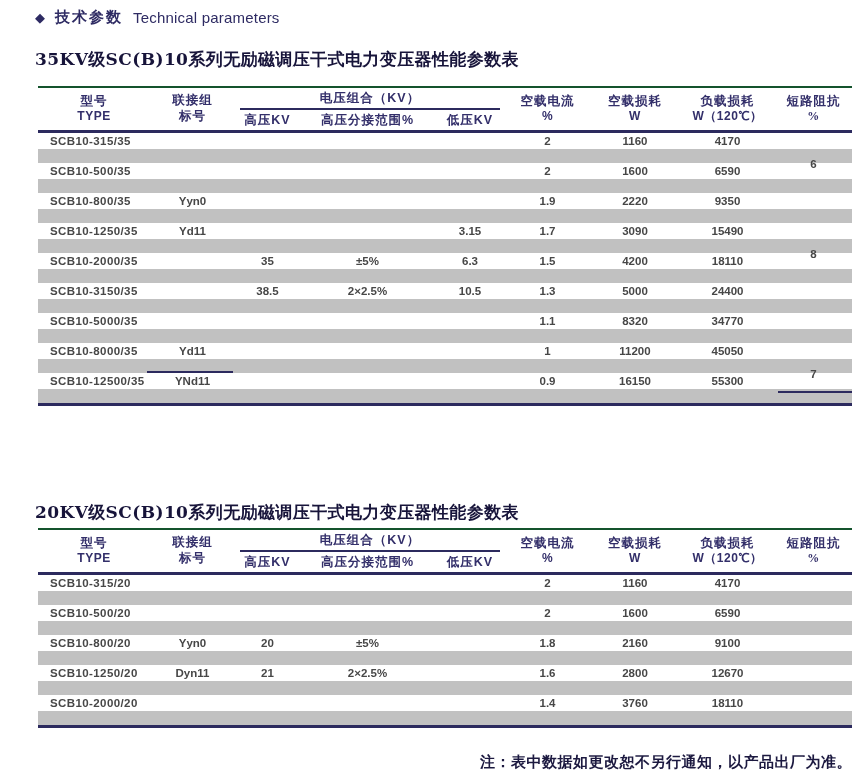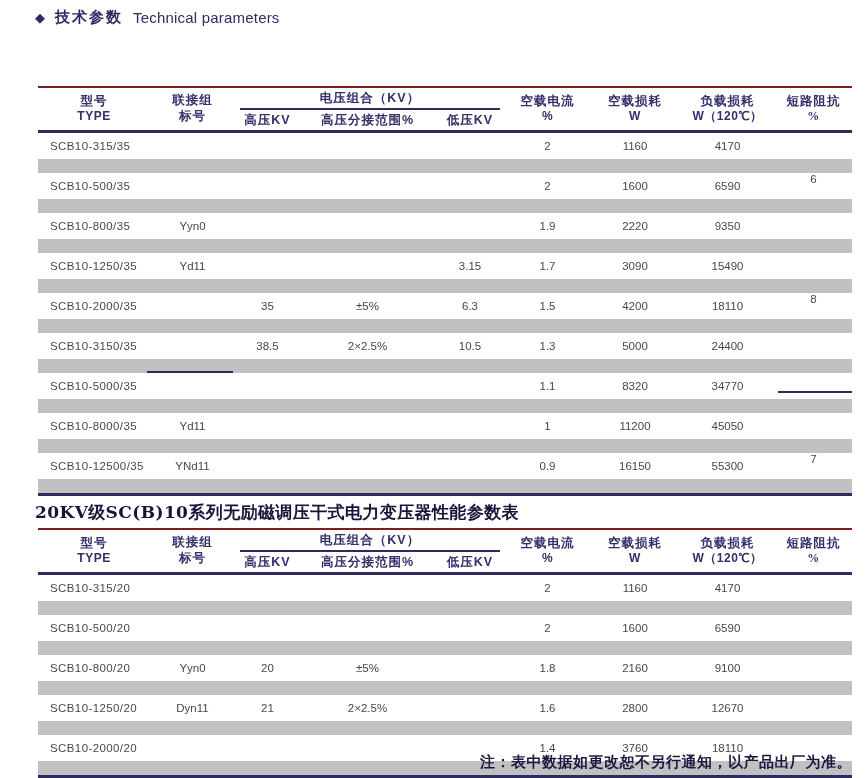--- a/index.html
+++ b/index.html
@@ -20,21 +20,21 @@
     position:absolute;left:35px;color:#17143a;
     font-family:"DejaVu Serif","Liberation Serif",serif;
     font-weight:700;font-size:17px;letter-spacing:0.4px;
   }
   .t1-title{top:48px;}
   .t2-title{top:501px;}
   
   .ptable{position:absolute;left:38px;width:814px;}
   .t1{top:86px;}
   .t2{top:528px;}
-  .thead{border-top:2px solid #7f1d1d;border-bottom:3px solid #2c2a5e;}
+  .thead{border-top:2px solid #14532d;border-bottom:3px solid #2c2a5e;}
   .hgrid{
     display:grid;
     grid-template-columns:112px 85px 65px 135px 70px 85px 90px 95px 77px;
     grid-template-rows:22px 20px;
     color:#332f6a;font-size:12.5px;font-weight:700;
   }
   .hc{display:flex;align-items:center;justify-content:center;letter-spacing:1px;}
   .hc .small{font-size:12px;letter-spacing:0.5px;}
   .stack{flex-direction:column;justify-content:center;gap:0px;line-height:1.25;}
   .c1{grid-column:1;grid-row:1/3;}
@@ -44,22 +44,22 @@
   .c8{grid-column:8;grid-row:1/3;}
   .c9{grid-column:9;grid-row:1/3;font-family:Liberation Serif, serif;}
   .vgroup{grid-column:3/6;grid-row:1;border-bottom:2px solid #2c2a5e;margin:0 5px;}
   .sub-hv{grid-column:3;grid-row:2;}
   .sub-tap{grid-column:4;grid-row:2;}
   .sub-lv{grid-column:5;grid-row:2;}
   
   .trow{
     display:grid;
     grid-template-columns:112px 85px 65px 135px 70px 85px 90px 95px 77px;
-    height:26px;align-items:center;
-    font-size:11.5px;color:#474747;background:#ffffff;
+    height:16px;align-items:center;
+    font-size:11.5px;color:#474747;background:#ffffff;font-weight:bold;
   }
   .cell{text-align:center;}
   .cell.c-type{text-align:left;padding-left:12px;letter-spacing:0.4px;}
   .rowgap{height:14px;background:#c1c1c1;}
   .bottom-line{height:3px;background:#2c2a5e;}
   .cell.c-uk .raised{position:relative;top:-7px;display:inline-block;}
   
   .divider-a{position:absolute;left:109px;top:285px;width:86px;height:2px;background:#2c2a5e;}
   .divider-b{position:absolute;left:740px;top:305px;width:74px;height:2px;background:#2c2a5e;}
   
@@ -72,20 +72,21 @@
 <body>
 
 <div class="page">
 
   <div class="section-head">
     <span class="diamond">◆</span>
     <span class="zh">技术参数</span>
     <span class="en">Technical parameters</span>
   </div>
 
+  <div class="table-title t1-title">35KV级SC(B)10系列无励磁调压干式电力变压器性能参数表</div>
 
   <div class="ptable t1">
     <div class="thead">
       <div class="hgrid">
         <div class="hc stack c1">
           <span>型号</span>
           <span class="small">TYPE</span>
         </div>
         <div class="hc stack c2">
           <span>联接组</span>

